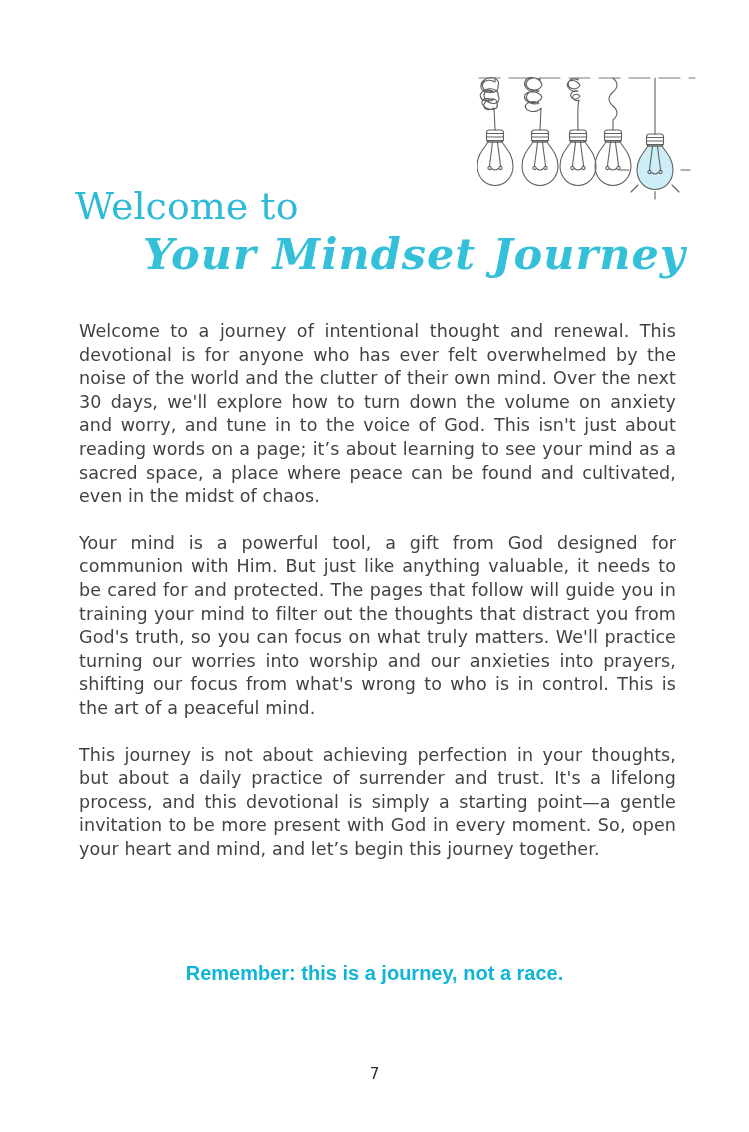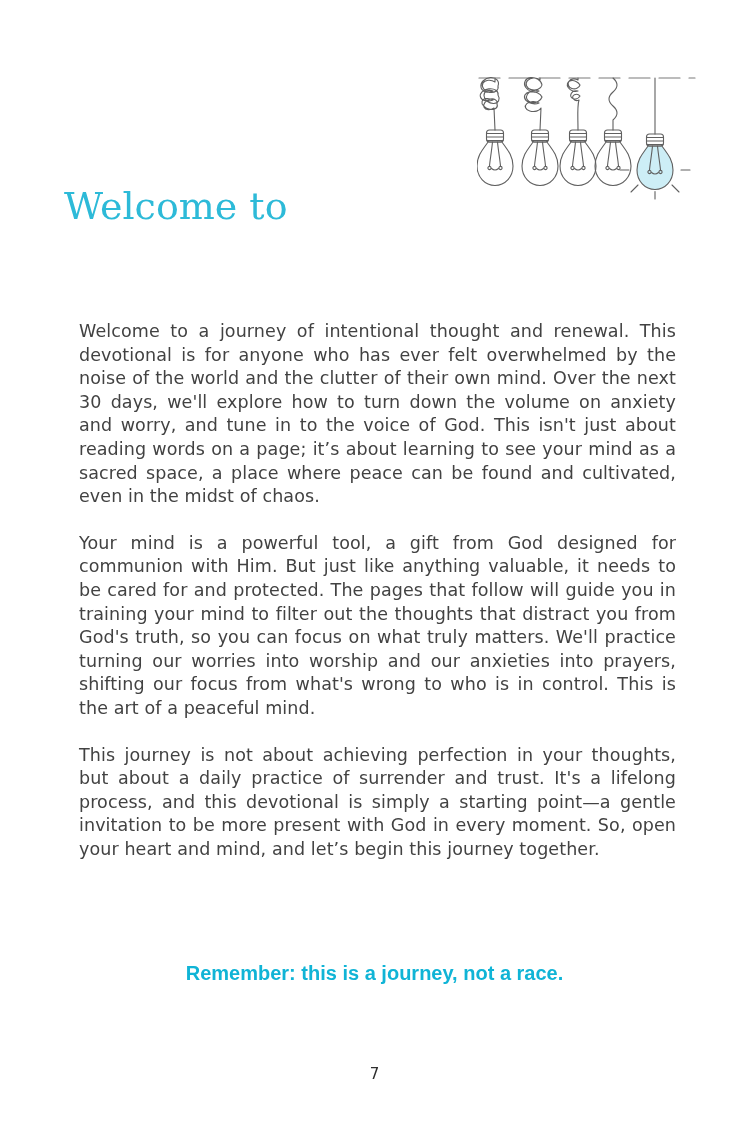--- a/index.html
+++ b/index.html
@@ -22,21 +22,21 @@
     top: 66px;
     left: 477px;
     width: 220px;
     height: 134px;
   }
   .ill * { stroke:#606060; stroke-width:1.1; fill:none; stroke-linecap:round; stroke-linejoin:round; }
   .ill .hangline { stroke-dasharray:21 9; stroke-width:1.2; stroke:#7a7a7a; }
   .ill .litfill { fill:#cdeef6; stroke:none; }
 
   
-  .heading { position:absolute; top:186px; left:64px; }
+  .heading { position:absolute; top:186px; left:75px; }
   .title-line1 {
     margin:0;
     font-family:"DejaVu Serif", serif;
     font-weight:400;
     font-size:38px;
     line-height:1.1;
     color:#2dbad8;
   }
   .title-line2 {
     margin:2px 0 0 68px;
@@ -146,20 +146,21 @@
       <g transform="translate(178,106)">
         <path class="litfill" d="M-7,-26 C-11,-20 -18,-13 -18,-2 C-18,9 -10,17.5 0,17.5 C10,17.5 18,9 18,-2 C18,-13 11,-20 7,-26 Z"></path>
         <path d="M-26,-2 L-35,-2 M26,-2 L35,-2 M-17,13 L-24,20 M17,13 L24,20 M0,19.5 L0,27"></path>
       </g>
       <use href="#bulb" x="178" y="106"></use>
     </svg>
   </div>
 
   <div class="heading">
     <h1 class="title-line1">Welcome to</h1>
+    <h2 class="title-line2">Your Mindset Journey</h2>
   </div>
 
   <div class="body-text">
     <p>Welcome to a journey of intentional thought and renewal. This devotional is for anyone who has ever felt overwhelmed by the noise of the world and the clutter of their own mind. Over the next 30 days, we'll explore how to turn down the volume on anxiety and worry, and tune in to the voice of God. This isn't just about reading words on a page; it’s about learning to see your mind as a sacred space, a place where peace can be found and cultivated, even in the midst of chaos.</p>
     <p>Your mind is a powerful tool, a gift from God designed for communion with Him. But just like anything valuable, it needs to be cared for and protected. The pages that follow will guide you in training your mind to filter out the thoughts that distract you from God's truth, so you can focus on what truly matters. We'll practice turning our worries into worship and our anxieties into prayers, shifting our focus from what's wrong to who is in control. This is the art of a peaceful mind.</p>
     <p>This journey is not about achieving perfection in your thoughts, but about a daily practice of surrender and trust. It's a lifelong process, and this devotional is simply a starting point—a gentle invitation to be more present with God in every moment. So, open your heart and mind, and let’s begin this journey together.</p>
   </div>
 
   <div class="reminder">Remember: this is a journey, not a race.</div>
 

